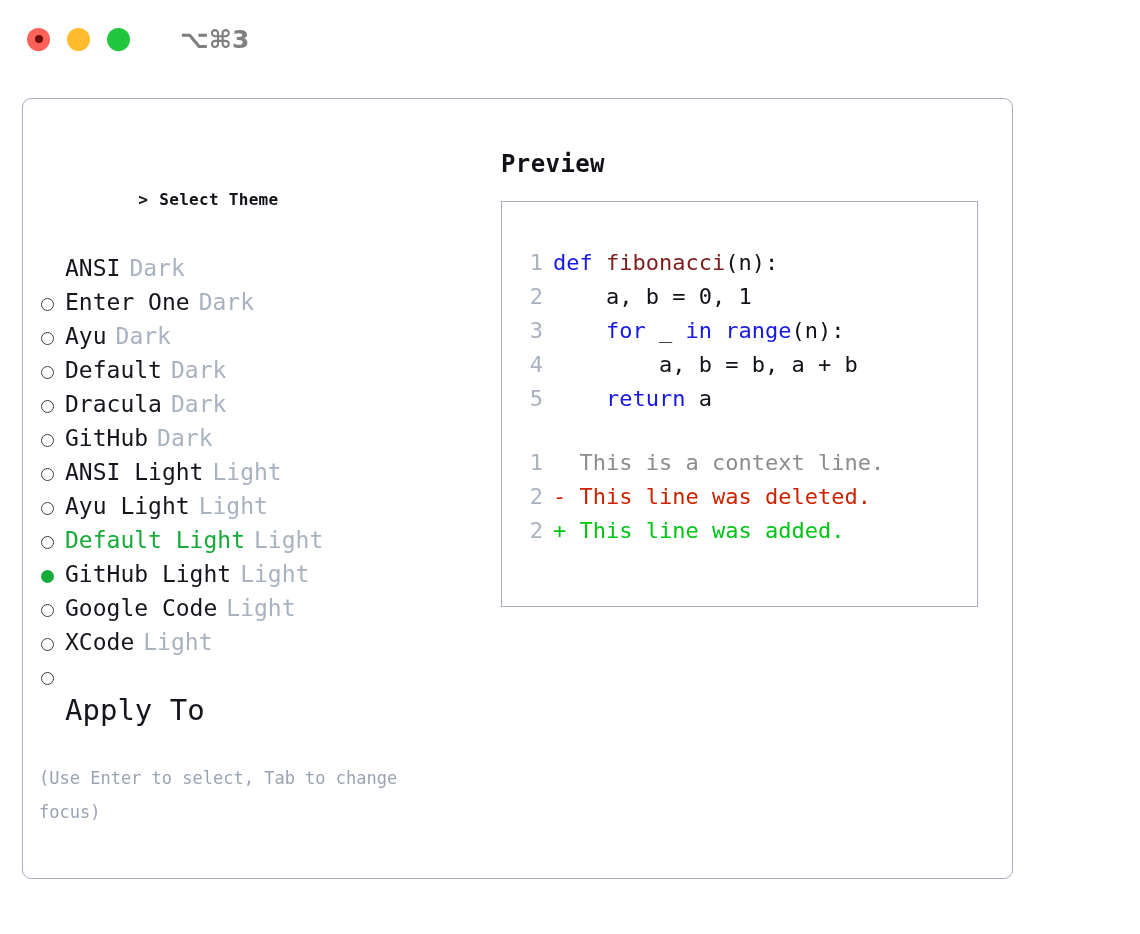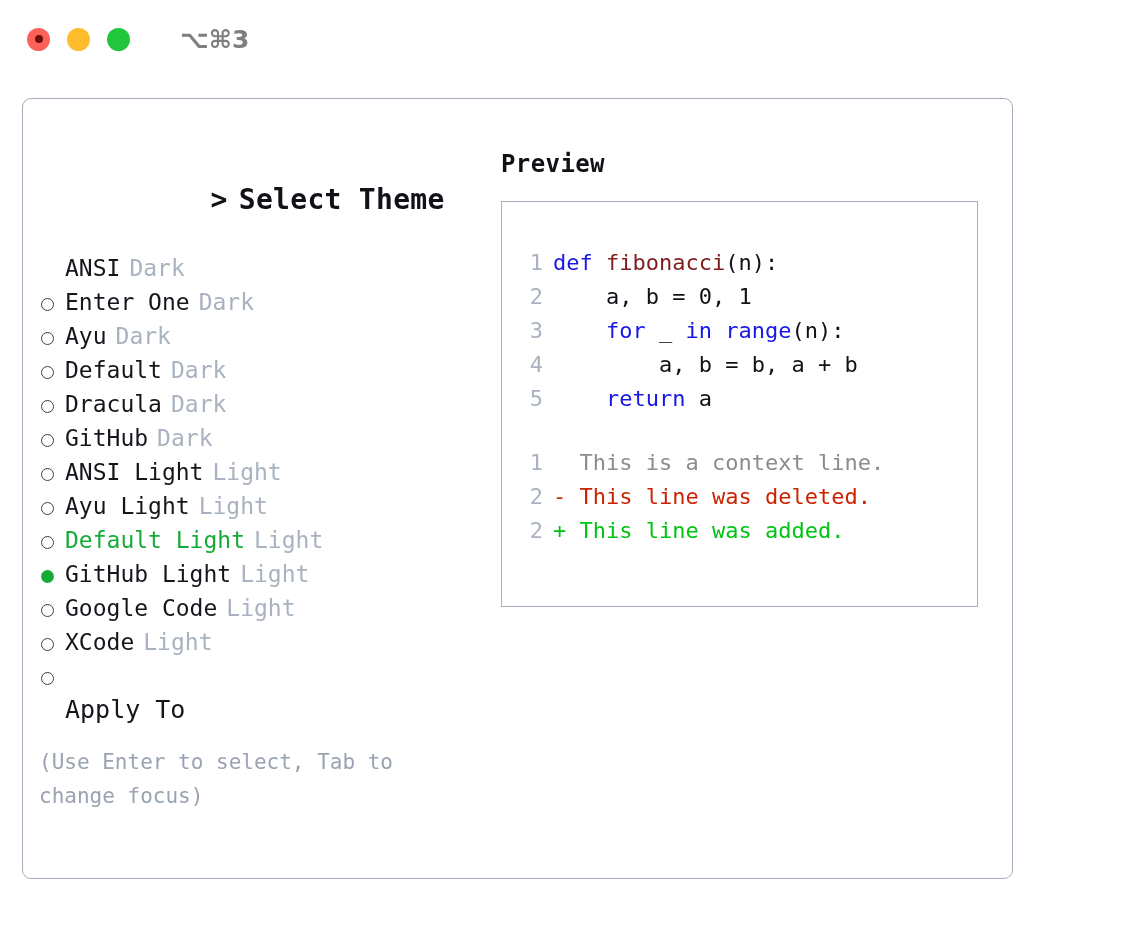--- a/index.html
+++ b/index.html
@@ -90,21 +90,21 @@
 
   
   .left-col {
     position: absolute;
     left: 16px;
     top: 50px;
     width: 470px;
   }
 
   .list-header {
-    font-size: 28px;
+    font-size: 16px;
     font-weight: bold;
     color: #111118;
     line-height: 34px;
     white-space: pre;
     letter-spacing: 0.3px;
   }
   .list-header .caret { margin-right: 11px; }
 
   .opt-row {
     display: flex;
@@ -151,31 +151,31 @@
   .opt-cat {
     color: #a9b2c0;
     margin-left: 9px;
   }
 
   .section-heading {
     display: flex;
     align-items: baseline;
     height: 34px;
     line-height: 34px;
-    font-size: 25px;
+    font-size: 29px;
     color: #15151c;
     white-space: pre;
   }
   .section-heading .marker { visibility: hidden; }
 
   .spacer-row { height: 34px; }
 
   .hint {
-    margin-top: 18px;
-    font-size: 21px;
+    margin-top: 34px;
+    font-size: 17px;
     line-height: 34px;
     color: #9aa3b2;
     width: 410px;
   }
 
   
   .right-col {
     position: absolute;
     left: 478px;
     top: 50px;

